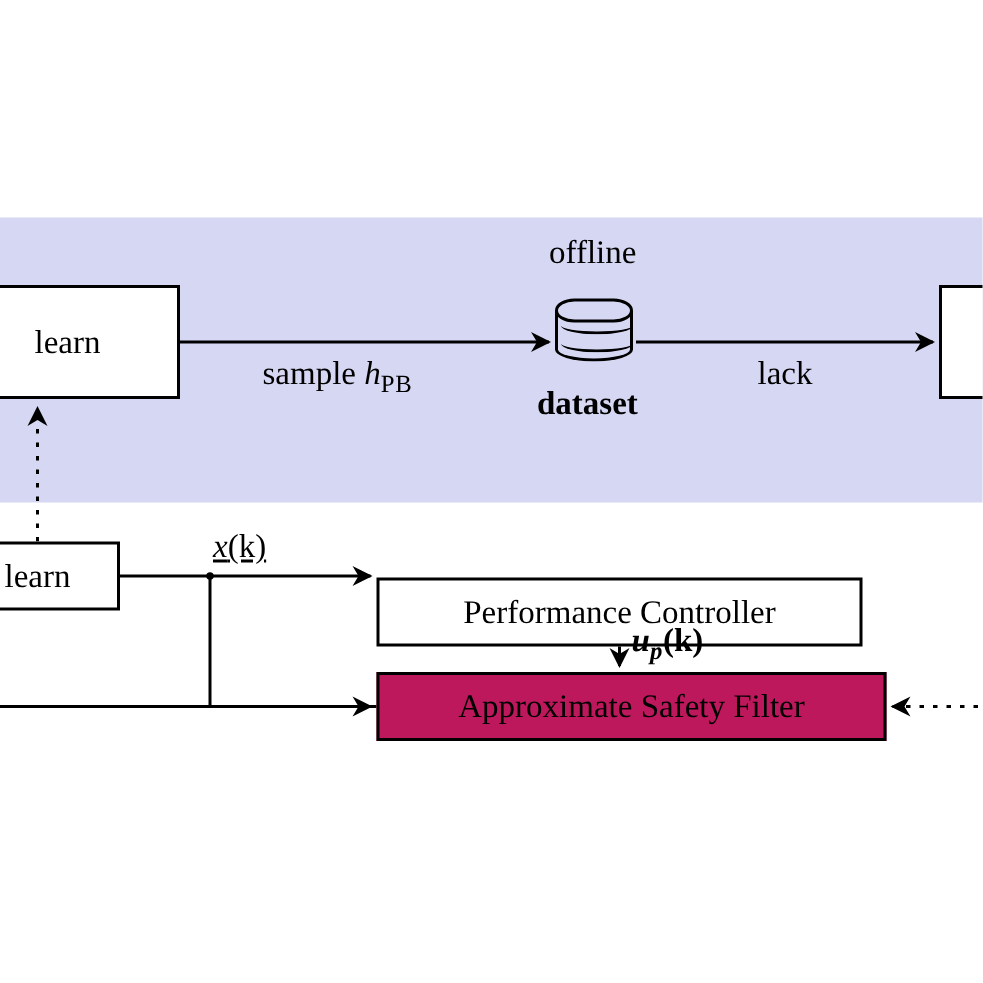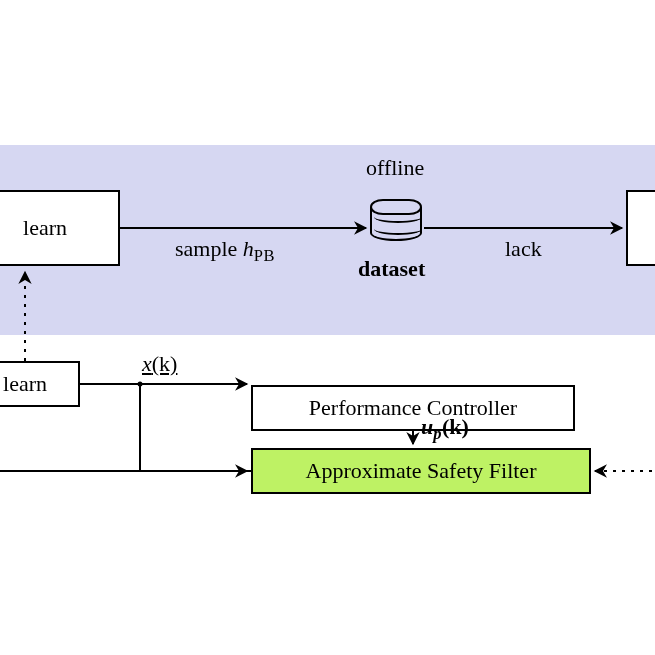--- a/index.html
+++ b/index.html
@@ -28,21 +28,21 @@
     box-sizing: border-box;
     display: flex;
     align-items: center;
     justify-content: center;
     text-align: center;
     z-index: 5;
     font-size: 22px;
     line-height: 1.25;
     padding: 4px 6px;
   }
-  .box.grey { background: #bef264; font-family: Liberation Serif, serif; }
+  .box.grey { background: #be185d; font-family: Liberation Serif, serif; }
   .label {
     position: absolute;
     font-size: 22px;
     z-index: 6;
     white-space: nowrap;
   }
   .label .sub { font-size: 0.75em; vertical-align: sub; letter-spacing: 0.5px; }
   .italic { font-style: italic; }
   .ds-cyl {
     position: absolute;

